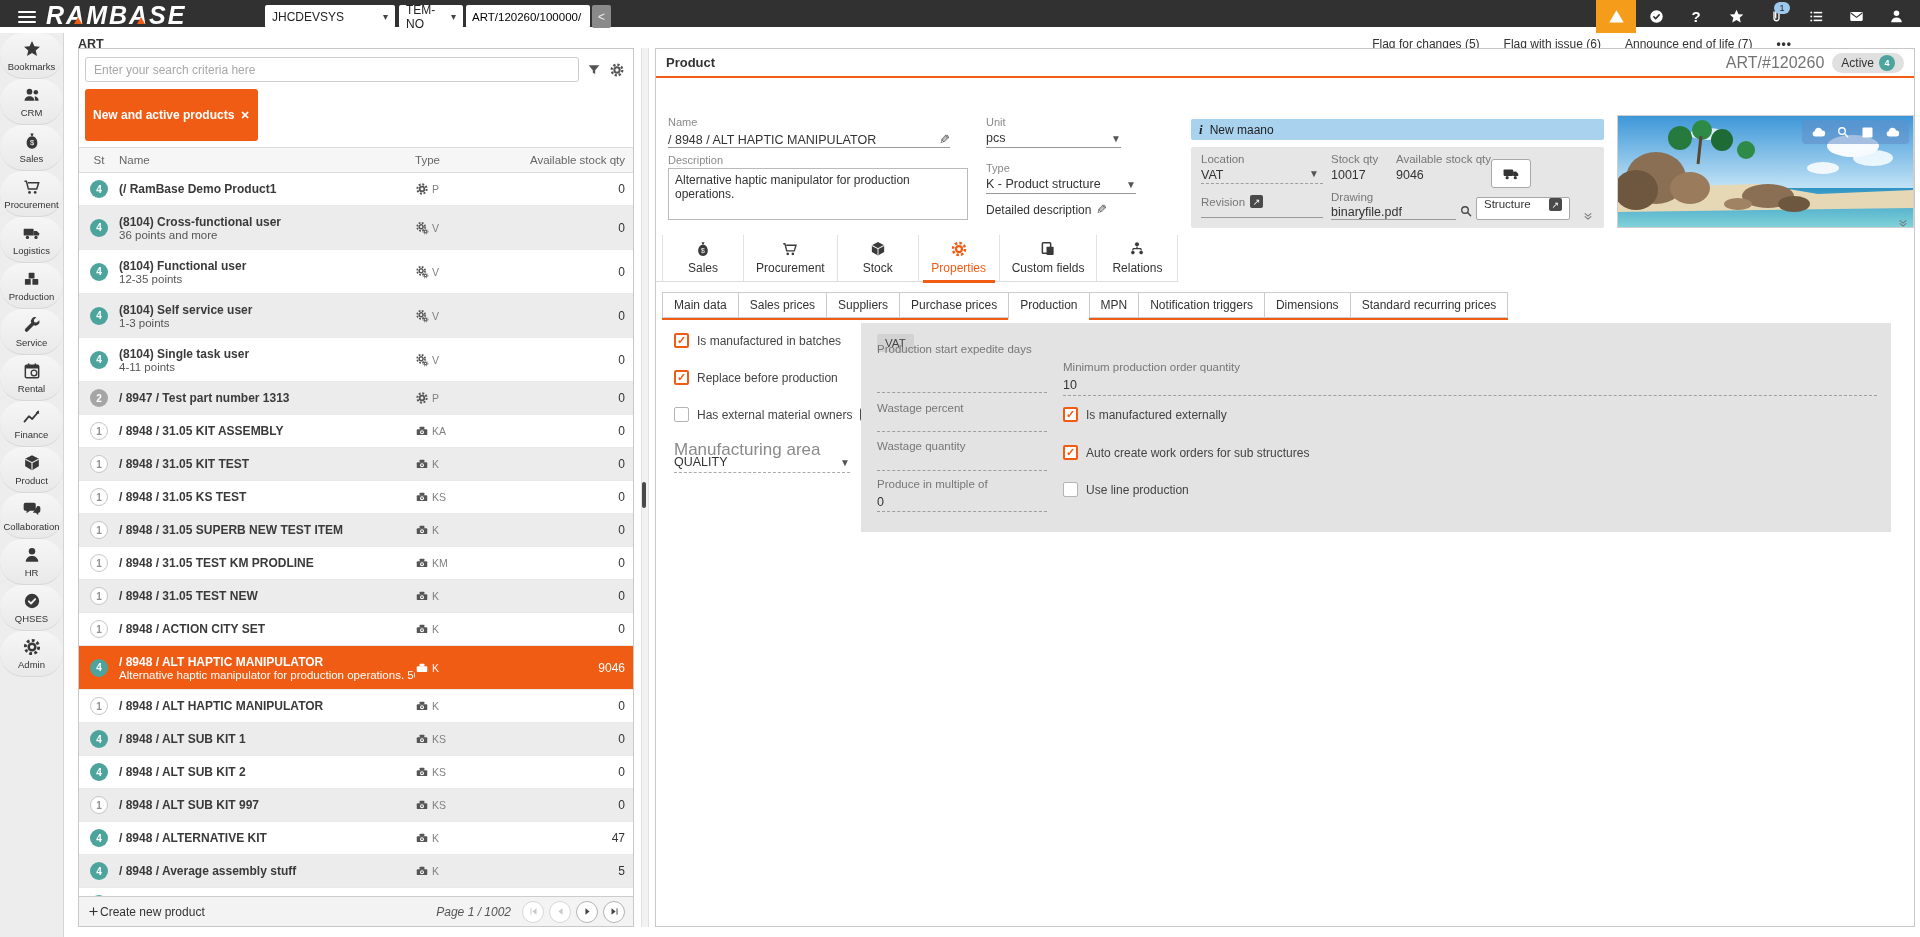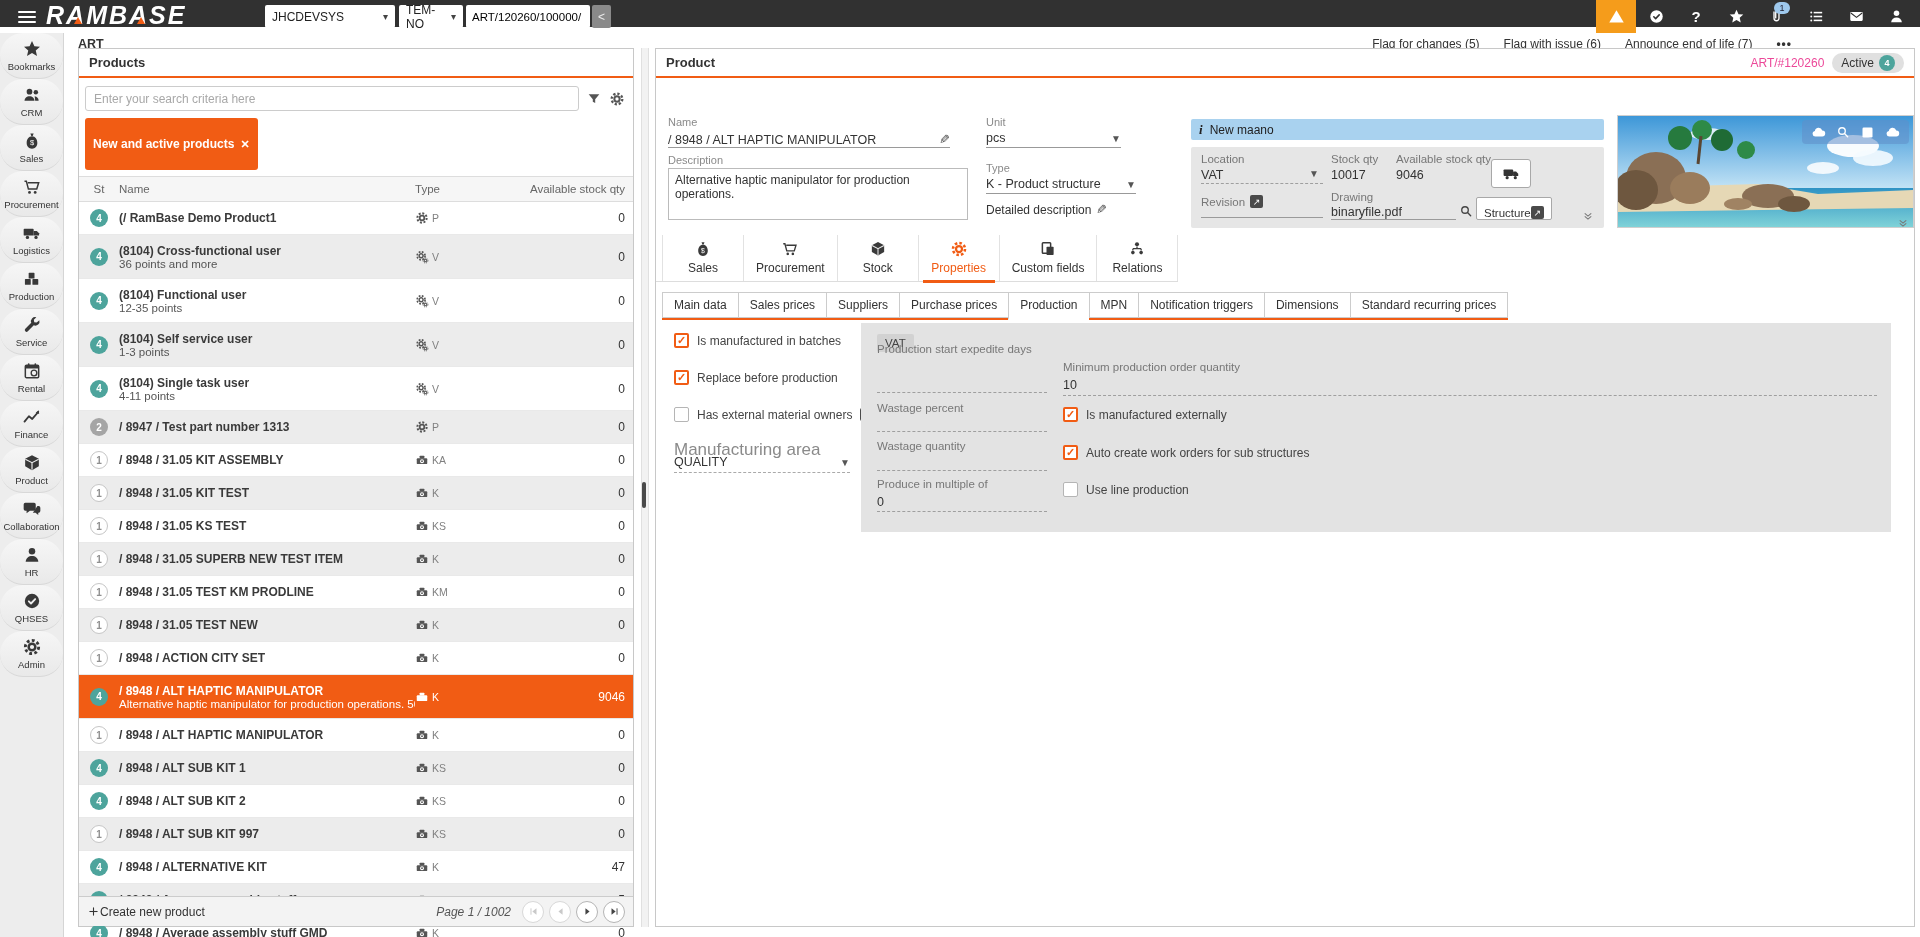--- a/index.html
+++ b/index.html
@@ -93,21 +93,21 @@
   .desc-box{position:absolute;left:12px;top:90px;width:286px;height:42px;border:1px solid #bbb;font-size:12px;color:#333;padding:4px 6px;resize:none;font-family:"Liberation Sans",sans-serif;background:#fff;}
   .sel-field{position:absolute;width:135px;display:flex;align-items:center;border-bottom:1px solid #999;padding-bottom:2px;cursor:pointer;}
   .sel-field .txt{font-size:12.5px;color:#333;flex:1;white-space:nowrap;overflow:hidden;}
   .sel-field .arr{color:#555;font-size:10px;}
   .dd-label{position:absolute;font-size:12px;color:#333;display:flex;align-items:center;gap:5px;}
   .info-banner{position:absolute;left:535px;top:41px;width:413px;height:21px;background:#a9d2ef;border-radius:2px;display:flex;align-items:center;padding:0 8px;box-sizing:border-box;font-size:12px;color:#222;}
   .info-banner .i{font-family:"Liberation Serif",serif;font-weight:bold;font-style:italic;margin-right:7px;font-size:13px;}
   .stock-box{position:absolute;left:535px;top:69px;width:413px;height:81px;background:#e6e6e6;border-radius:2px;}
   .sb-rel{position:relative;width:100%;height:100%;}
   .truck-btn{position:absolute;left:300px;top:12px;width:38px;height:27px;background:#fff;border:1px solid #a8a8a8;border-radius:3px;display:flex;align-items:center;justify-content:center;color:#333;cursor:pointer;}
-  .structure-btn{position:absolute;left:285px;top:50px;height:21px;background:#fff;border:1px solid #a8a8a8;border-radius:2px;display:flex;align-items:flex-end;gap:0;padding:0 7px;font-size:11.5px;color:#333;cursor:pointer;}
+  .structure-btn{position:absolute;left:285px;top:50px;height:21px;background:#fff;border:1px solid #a8a8a8;border-radius:2px;display:flex;align-items:flex-start;gap:18px;padding:0 7px;font-size:11.5px;color:#333;cursor:pointer;}
   .popout{display:inline-flex;width:13px;height:13px;background:#4a4a4a;border-radius:2px;color:#fff;font-size:9px;align-items:center;justify-content:center;cursor:pointer;}
   .chev-dbl{color:#777;cursor:pointer;}
   .photo{position:absolute;left:961px;top:37px;width:297px;height:113px;border:1px solid #cfcfcf;box-sizing:border-box;}
   .photo-tools{position:absolute;right:4px;top:4px;height:24px;background:rgba(96,142,200,.55);border-radius:4px;display:flex;align-items:center;gap:10px;padding:0 9px;color:#fff;}
   .photo-tools .icn{cursor:pointer;}
 
   
   .tabs{position:absolute;left:0;top:157px;display:flex;border-bottom:1px solid #ddd;padding-left:6px;}
   .tab{min-width:56px;padding:5px 12px 6px;display:flex;flex-direction:column;align-items:center;gap:3px;font-size:12px;color:#333;border-right:1px solid #e2e2e2;cursor:pointer;position:relative;}
   .tab:first-child{border-left:1px solid #e2e2e2;}
@@ -358,23 +358,20 @@
           <svg width="20" height="20" viewBox="0 0 24 24" fill="currentColor">
             <circle cx="12" cy="12" r="4" fill="none" stroke="currentColor" stroke-width="3"></circle>
             <circle cx="12" cy="12" r="8" fill="none" stroke="currentColor" stroke-width="3.4" stroke-dasharray="3.4 2.8"></circle>
           </svg>
         </span>
         <span class="lbl">Admin</span>
       </div>
     </div>
 
   <div class="panel panel-left">
-    <div class="panel-head">
-        <span>Products</span>
-      </div>
     <div class="search-row">
       <input class="search-input" placeholder="Enter your search criteria here" style="">
       <span class="tool-ic icn" id="ic-funnel">
           <svg width="16" height="16" viewBox="0 0 24 24" fill="currentColor">
             <path d="M4 5h16l-6.2 7.2V18l-3.6-1.8v-4z"></path>
           </svg>
         </span>
       <span class="tool-ic icn" id="ic-gear-tool">
           <svg width="16" height="16" viewBox="0 0 24 24" fill="currentColor">
             <circle cx="12" cy="12" r="4" fill="none" stroke="currentColor" stroke-width="3"></circle>
@@ -853,21 +850,21 @@
     </div>
   </div>
 
   <div class="splitter"></div>
   <div class="splitter-handle"></div>
 
   <div class="panel panel-right">
     <div class="panel-head">
       <span>Product</span>
       <span class="ph-right">
-        <span style="font-size:12px;color:#ec4899;text-align:center;">ART/#120260</span>
+        <span style="font-size:16px;color:#737373;text-align:center;">ART/#120260</span>
         <span style="background:#e0e0e0;border-radius:10px;padding:2px 9px;font-size:12px;color:#333;display:flex;align-items:center;gap:5px;">
           <span>Active</span>
           <span class="lvl l4" style="width:16px;height:16px;font-size:9px;">4</span>
         </span>
       </span>
     </div>
 
     <div style="position:relative;width:100%;height:calc(100% - 29px);">
 
       <div class="flabel" style="left:12px;top:38px;">Name</div>

